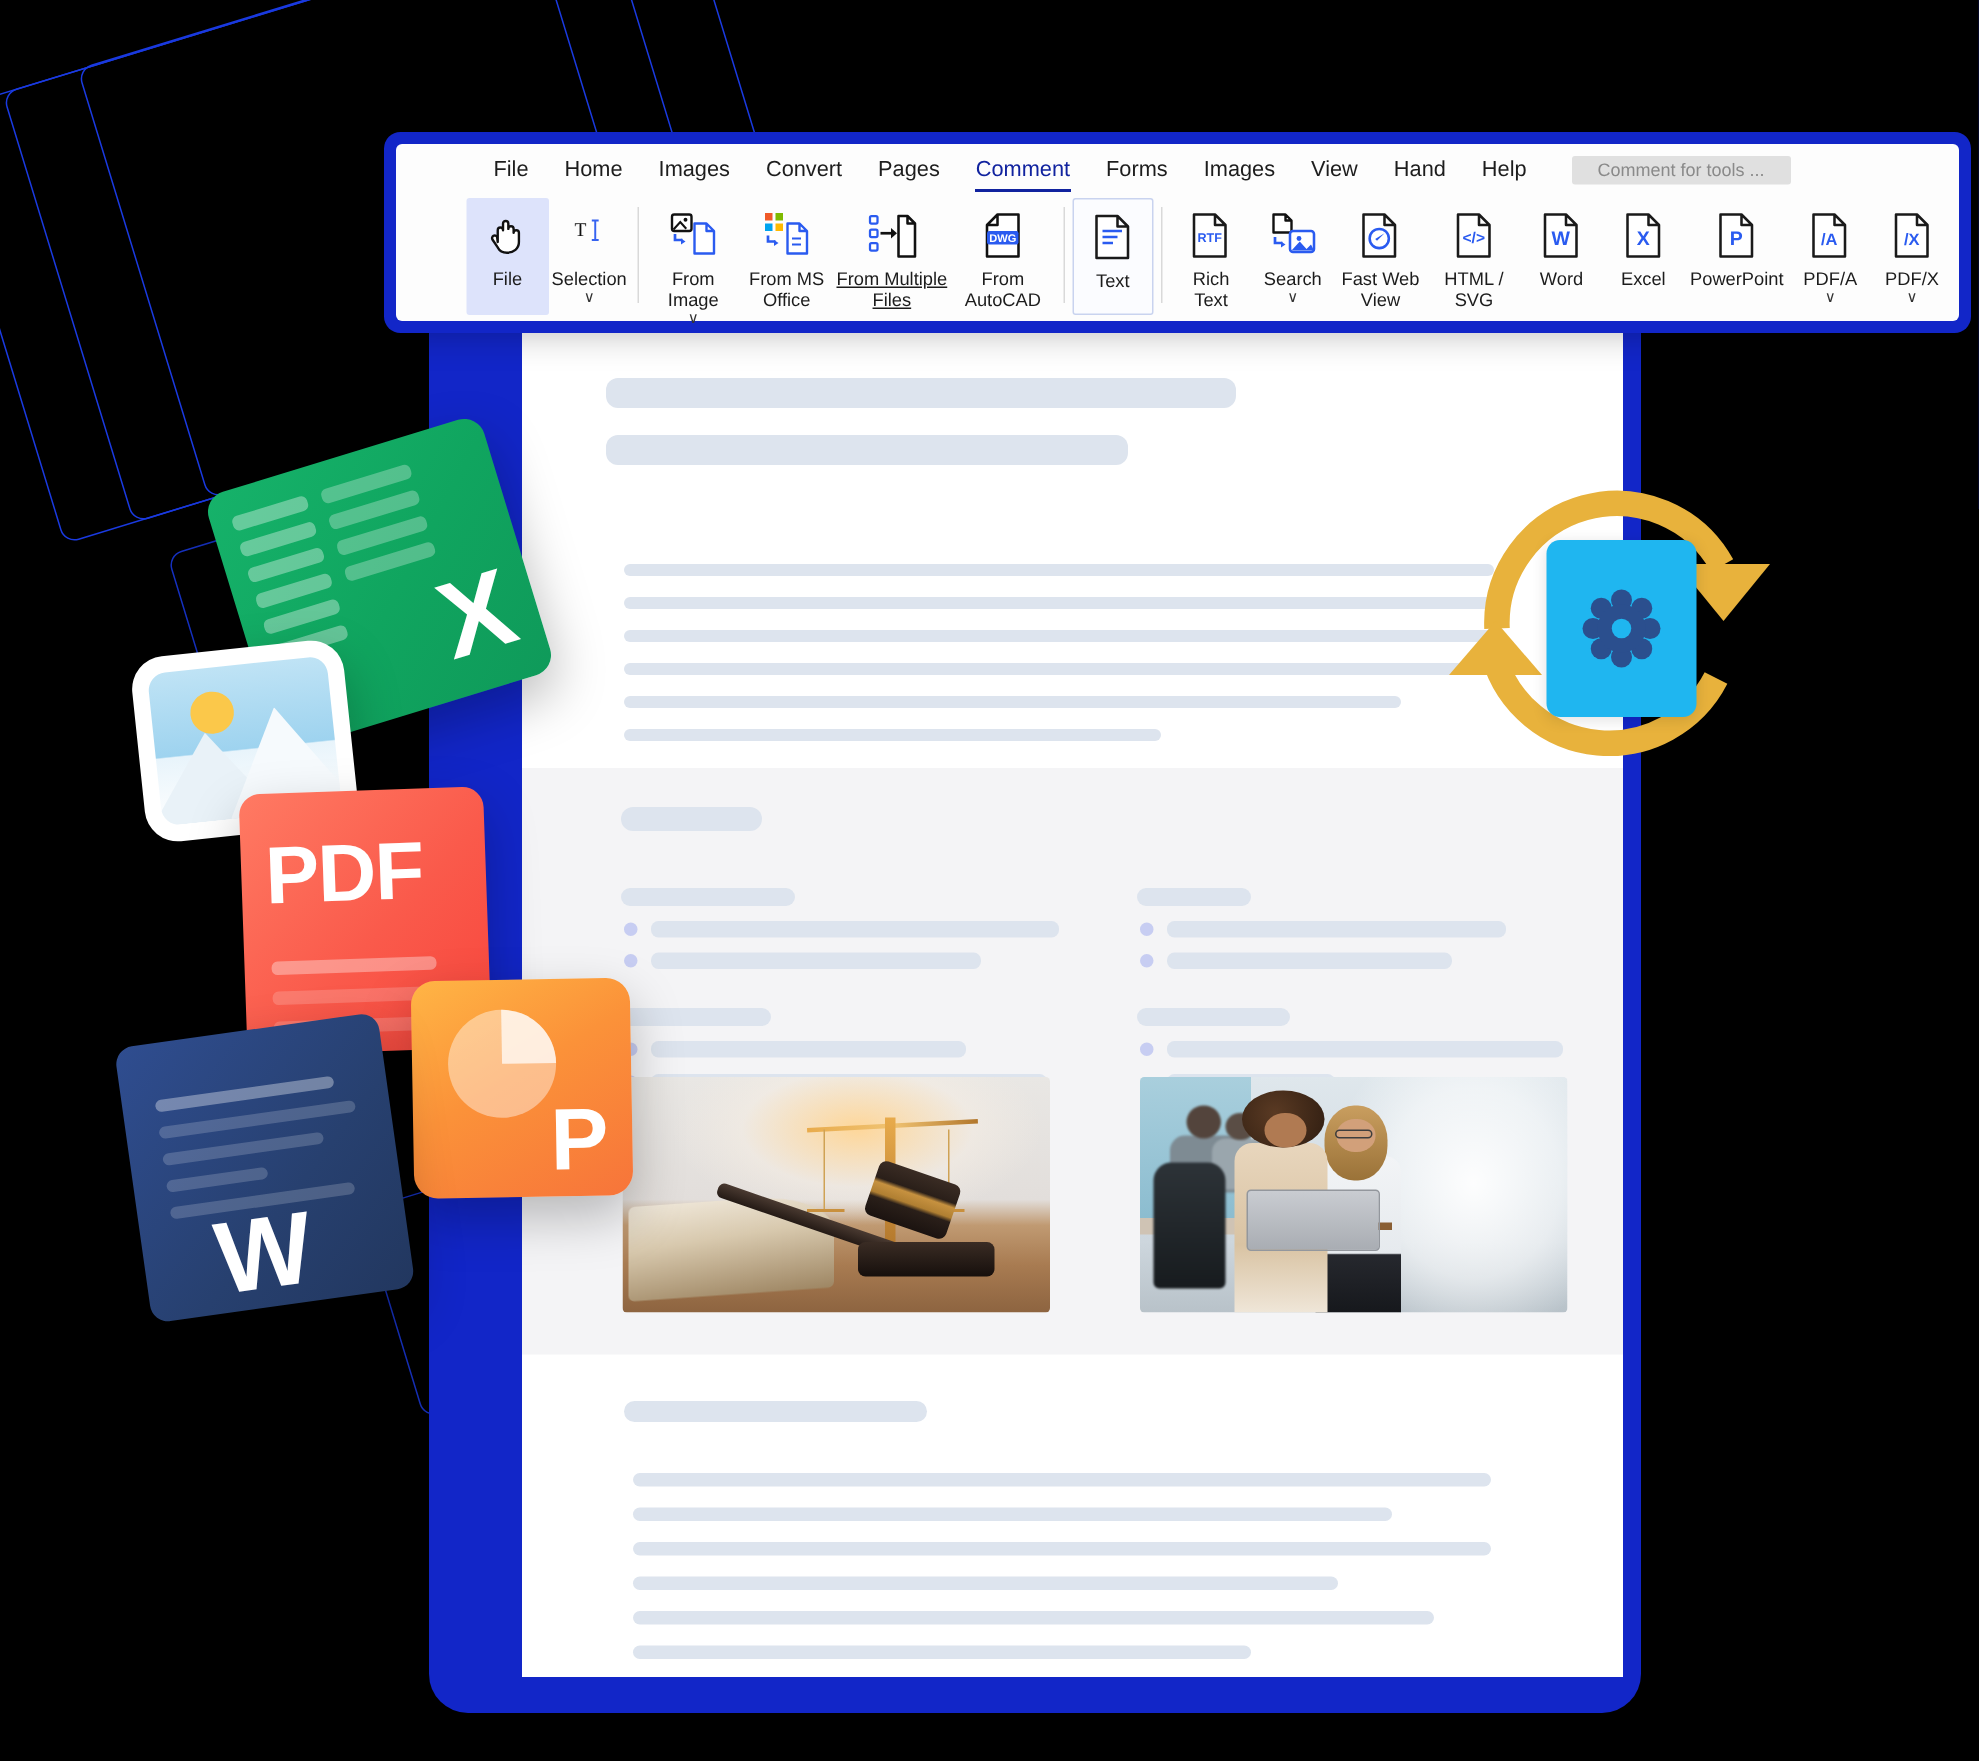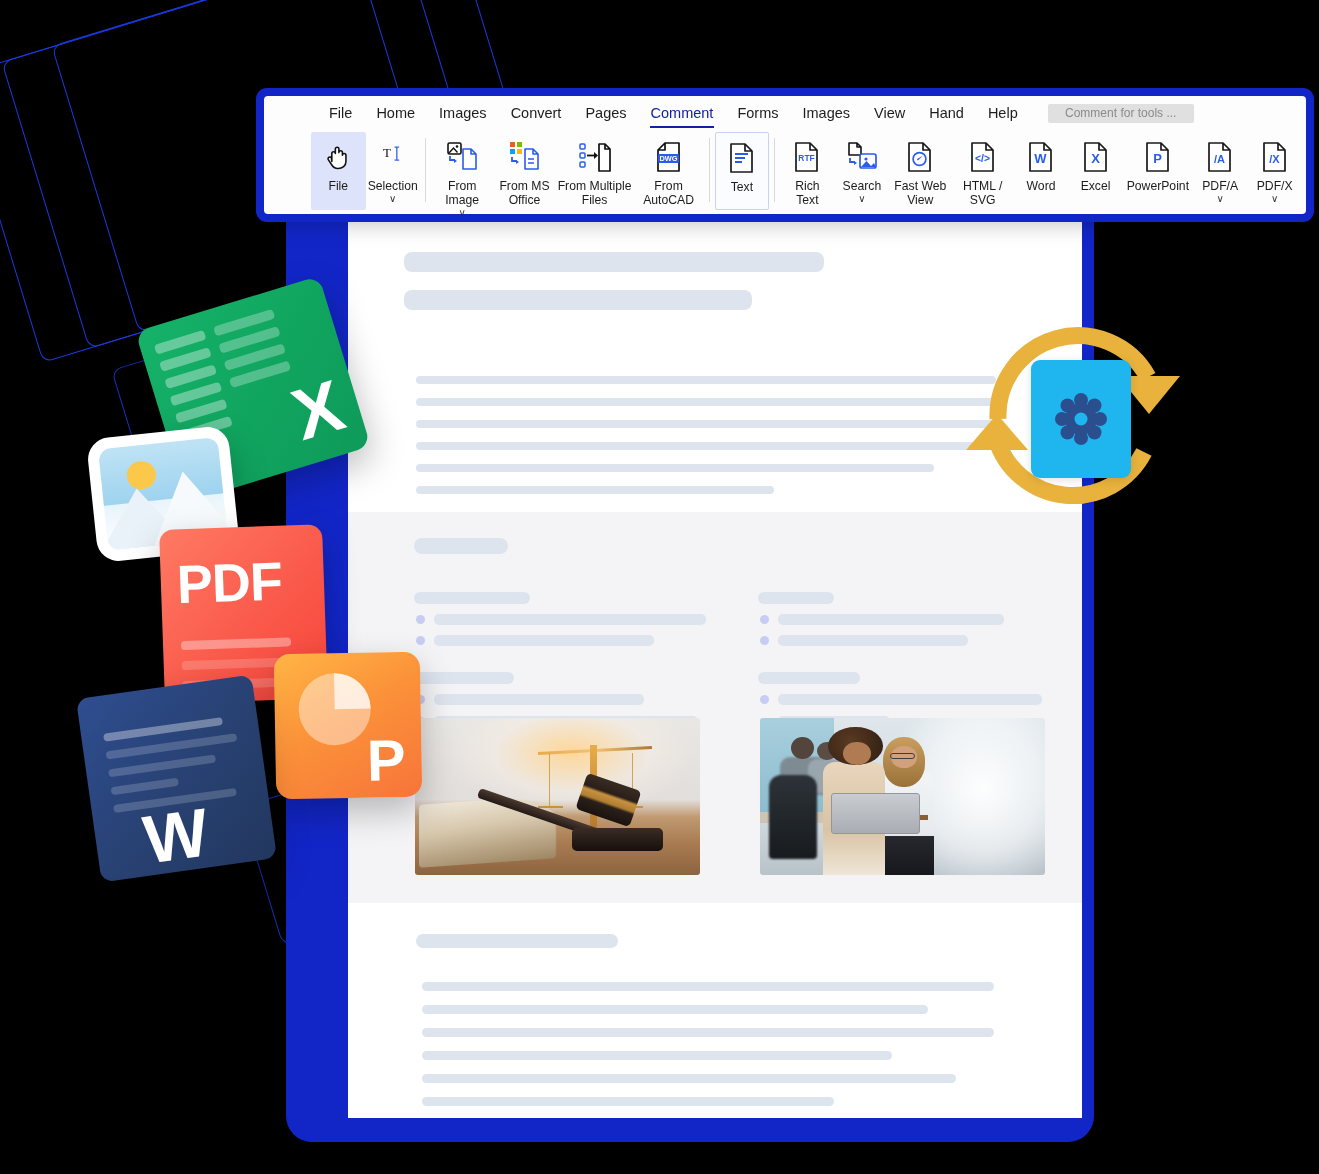--- a/index.html
+++ b/index.html
@@ -262,21 +262,21 @@
     width: 56px;
     display:flex; flex-direction:column; align-items:center;
     padding-top: 6px;
     font-size: 12.2px; color:#1c1c1c; text-align:center; line-height:1.15;
     cursor: default;
   }
   .tool .ico { height: 38px; display:flex; align-items:center; justify-content:center; }
   .tool .lbl { margin-top: 3px; }
   .tool.w72 { width:72px; }
   .tool.w64 { width:64px; }
-  .tool.w80 { width:80px; }
+  .tool.w80 { width:80px;text-decoration:underline; }
   .tool.sel { background:#dde3fb; height:78px; border-radius:2px; }
   .tool.boxed { border:1px solid #c9d3ef; background:#fbfcff; height:78px; border-radius:2px;}
   .sep { width:1px; align-self:stretch; margin:6px 5px 10px 5px; background:#d9d9d9; }
   .caret { font-size:10px; color:#333; line-height:1; margin-top:1px;}
 </style>
 </head>
 <body>
 
 <div id="stage">
 

